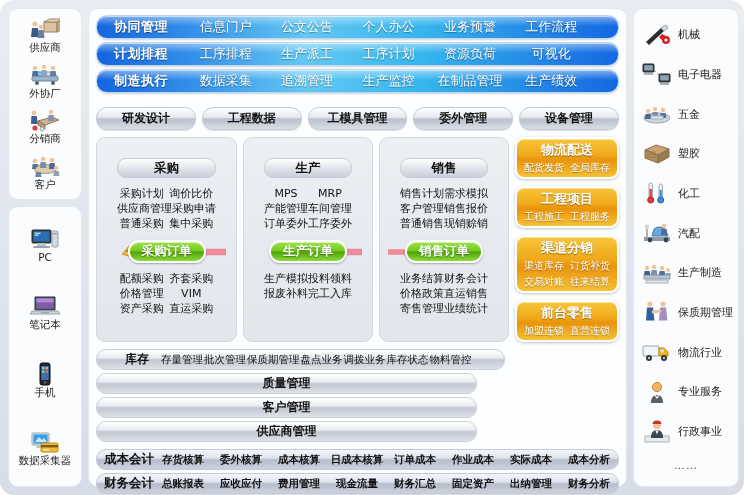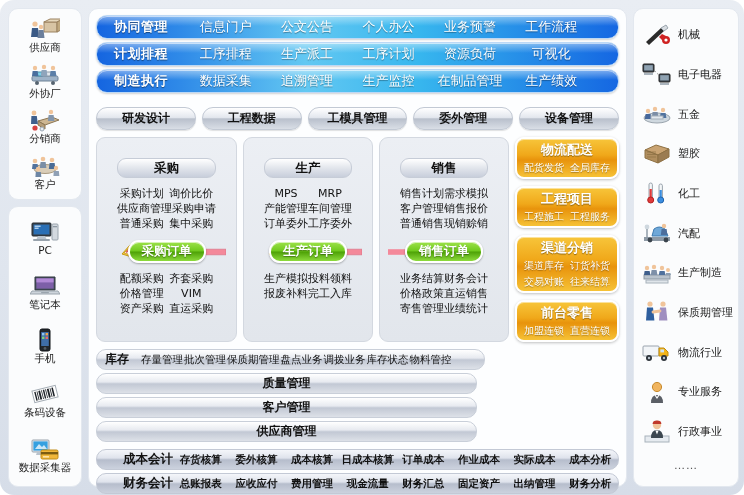--- a/index.html
+++ b/index.html
@@ -124,32 +124,32 @@
   .opanel .subs{display:flex;flex-wrap:wrap;justify-content:center;gap:2px 6px;}
   .opanel .subs span{font-size:10px;color:#ffffff;text-shadow:0 1px 1px rgba(0,0,0,.35);white-space:nowrap;}
 
   
   .graybars{display:flex;flex-direction:column;gap:3px;margin-top:4px;}
   .gbar{
     height:19px;border-radius:10px;display:flex;align-items:center;justify-content:center;
     background:linear-gradient(180deg,#ffffff 0%,#e7eaf0 42%,#c2c8d4 52%,#dde1e8 100%);
     border:1px solid #c9cfd9;font-size:12px;font-weight:bold;color:#111;gap:7px;
   }
-  .gbar.inv{justify-content:flex-start;padding-left:8px;}
+  .gbar.inv{justify-content:flex-start;padding-left:28px;}
   .gbar .subs{display:flex;gap:1px;}
   .gbar .subs span{font-size:10.5px;font-weight:normal;color:#111;white-space:nowrap;}
   .gbar.inv .subs{margin-left:5px;}
   .gbar.wide{width:72.5%;}
 
   
   .acctwrap{display:flex;flex-direction:column;gap:3px;margin-top:4px;}
   .acct{
     height:21px;border-radius:10px;display:flex;align-items:center;
     background:linear-gradient(180deg,#f4f6fa 0%,#dfe3ec 42%,#b6bdcc 52%,#ccd2de 100%);
-    border:1px solid #c3c9d5;padding-left:26px;box-sizing:border-box;
+    border:1px solid #c3c9d5;padding-left:7px;box-sizing:border-box;
   }
   .acct .head{font-size:12.5px;font-weight:bold;color:#111;flex:0 0 auto;white-space:nowrap;}
   .acct .cells{flex:1;display:flex;}
   .acct .cells span{flex:1;text-align:center;font-size:10.5px;font-weight:bold;color:#111;white-space:nowrap;}
 
   
   .tools{
     margin-top:4px;height:20px;border-radius:3px;
     background:linear-gradient(180deg,#f2f4f7,#e2e6ec 60%,#ced4de);
     border:1px solid #d3d8e1;display:flex;align-items:center;justify-content:center;gap:22px;
@@ -251,39 +251,20 @@
         <svg class="ico" viewBox="0 0 30 24">
           <rect x="10" y="1" width="10" height="22" rx="2" fill="#22272c" stroke="#0f1316"></rect>
           <rect x="11.2" y="4" width="7.6" height="14" fill="#3f6ea8"></rect>
           <rect x="12" y="5" width="2.4" height="2.4" fill="#8fc4ef"></rect>
           <rect x="15.6" y="5" width="2.4" height="2.4" fill="#f0a64a"></rect>
           <rect x="12" y="8.6" width="2.4" height="2.4" fill="#7ed07e"></rect>
           <rect x="15.6" y="8.6" width="2.4" height="2.4" fill="#e46b6b"></rect>
           <circle cx="15" cy="20.4" r="1.4" fill="#555c63"></circle>
         </svg>
         <span class="lbl">手机</span>
-      </div>
-      <div class="side-item">
-        <svg class="ico" viewBox="0 0 30 24">
-          <g transform="rotate(-14 15 12)">
-            <rect x="3" y="6" width="24" height="12" fill="#ffffff" stroke="#a6aeb6"></rect>
-            <g fill="#1d2228">
-              <rect x="5" y="7.5" width="1.4" height="9"></rect>
-                <rect x="7.4" y="7.5" width="0.8" height="9"></rect>
-              <rect x="9.2" y="7.5" width="1.8" height="9"></rect>
-                <rect x="12" y="7.5" width="0.8" height="9"></rect>
-              <rect x="13.8" y="7.5" width="1.4" height="9"></rect>
-                <rect x="16.2" y="7.5" width="0.8" height="9"></rect>
-              <rect x="18" y="7.5" width="1.8" height="9"></rect>
-                <rect x="20.8" y="7.5" width="0.8" height="9"></rect>
-              <rect x="22.6" y="7.5" width="1.6" height="9"></rect>
-            </g>
-          </g>
-        </svg>
-        <span class="lbl">条码设备</span>
       </div>
       <div class="side-item">
         <svg class="ico" viewBox="0 0 30 24">
           <rect x="2" y="3" width="17" height="12" rx="1" fill="#dfe6ec" stroke="#9aa4ad"></rect>
           <rect x="3.4" y="4.4" width="14.2" height="9.2" fill="#35a0e0"></rect>
           <path d="M5 12l4-5 3 3 2-2 3 4z" fill="#ffffff" opacity=".75"></path>
           <path d="M7 15h7l1 3H6z" fill="#b9c3cd"></path>
           <rect x="11" y="13" width="17" height="9" rx="1.4" fill="#f0b73a" stroke="#c08c18"></rect>
           <rect x="11" y="15" width="17" height="2.4" fill="#7b5c12"></rect>
           <rect x="13" y="19" width="6" height="1.6" fill="#fde4a8"></rect>

